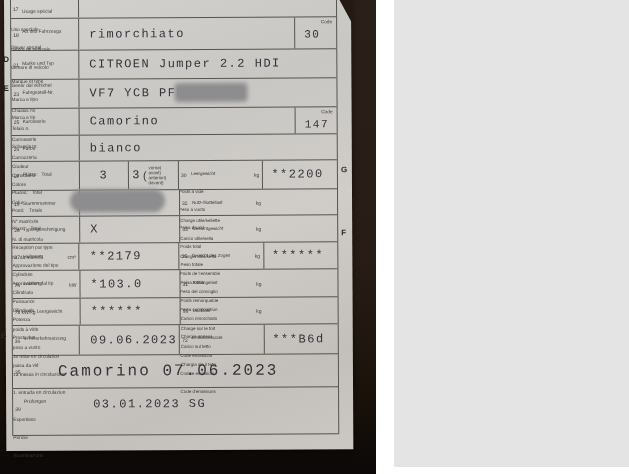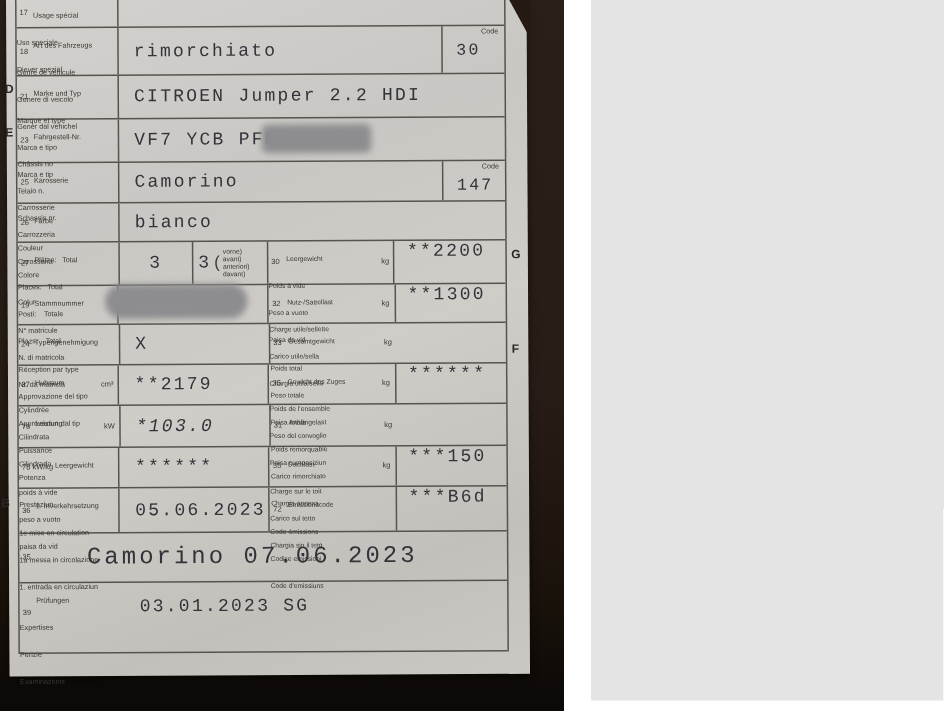--- a/index.html
+++ b/index.html
@@ -28,21 +28,21 @@
     border-left:1px solid #56544f;border-right:1px solid #56544f;
     display:flex;flex-direction:column;box-sizing:border-box;
   }
   .row{position:relative;display:flex;border-bottom:1px solid #56544f;box-sizing:border-box;}
   .c{box-sizing:border-box;position:relative;}
   .lc{width:67px;}
   .vc{flex:1;border-left:1px solid #56544f;display:flex;align-items:center;padding-left:10px;}
   .vnb{flex:1;display:flex;align-items:flex-start;padding-top:9px;padding-left:13px;}
   .cc{width:42px;border-left:1px solid #56544f;}
   .mc{width:85px;border-left:1px solid #56544f;}
-  .rc{width:75px;border-left:1px solid #56544f;display:flex;padding-left:8px;}
+  .rc{width:75px;border-left:1px solid #56544f;display:flex;align-items:center;padding-left:8px;}
   .s1{width:50px;border-left:1px solid #56544f;display:flex;align-items:center;justify-content:center;}
   .s2{width:50px;border-left:1px solid #56544f;display:flex;align-items:center;gap:2px;padding-left:3px;}
   .vfull{flex:1;display:flex;align-items:center;padding-left:45px;}
 
   .num{position:absolute;left:2px;top:50%;transform:translateY(-50%);font-size:5px;color:#3a3834;white-space:pre;}
   .lbl{margin-left:11px;padding-top:2px;font-size:4.8px;line-height:5.4px;color:#3a3834;white-space:pre;}
   .lbl.rt{margin-left:24px;}
   .lunit{position:absolute;right:3px;top:50%;transform:translateY(-50%);font-size:5px;color:#3a3834;}
   .mnum{position:absolute;left:2px;top:50%;transform:translateY(-50%);font-size:5px;color:#3a3834;}
   .mlbl{margin-left:12px;padding-top:2px;font-size:4.5px;line-height:5px;color:#3a3834;white-space:pre;}
@@ -201,23 +201,20 @@
         </div>
         <div class="c vc" style="width:100px;flex:none;"></div>
         <div class="c mc">
           <span class="mnum">32</span>
           <span class="mlbl">Nutz-/Sattellast
 Charge utile/sellette
 Carico utile/sella
 Chargia utila/sella</span>
           <span class="munit">kg</span>
         </div>
-        <div class="c rc">
-            <span class="tw">**1300</span>
-          </div>
         <span class="redact" style="left:58px;top:-1px;width:95px;height:23px;border-radius:12px;"></span>
       </div>
 
       <div class="row" style="height:27px;">
         <div class="c lc">
           <span class="num">24</span>
           <span class="lbl">Typengenehmigung
 Réception par type
 Approvazione del tipo
 Approvaziun dal tip</span>
@@ -262,21 +259,21 @@
 
       <div class="row" style="height:28px;">
         <div class="c lc">
           <span class="num">76</span>
           <span class="lbl">Leistung
 Puissance
 Potenza
 Prestaziun</span>
           <span class="lunit">kW</span>
         </div>
-        <div class="c vc" style="width:100px;flex:none;font-style:italic;">
+        <div class="c vc" style="width:100px;flex:none;">
             <span class="tw">*103.0</span>
           </div>
         <div class="c mc">
           <span class="mnum">31</span>
           <span class="mlbl">Anhängelast
 Poids remorquable
 Carico rimorchiato
 Chargia annexa</span>
           <span class="munit">kg</span>
         </div>
@@ -294,35 +291,32 @@
             <span class="tw">******</span>
           </div>
         <div class="c mc">
           <span class="mnum">55</span>
           <span class="mlbl">Dachlast
 Charge sur le toit
 Carico sul tetto
 Chargia sin il tetg</span>
           <span class="munit">kg</span>
         </div>
-        <div class="c rc">
-            <span class="tw">***150</span>
-          </div>
       </div>
 
       <div class="row" style="height:30px;">
         <div class="c lc">
           <span class="num">36</span>
           <span class="lbl">1. Inverkehrsetzung
 1e mise en circulation
 1a messa in circolazione
 1. entrada en circulaziun</span>
         </div>
         <div class="c vc" style="width:100px;flex:none;">
-            <span class="tw">05.06.2023</span>
+            <span class="tw">09.06.2023</span>
           </div>
         <div class="c mc">
           <span class="mnum">72</span>
           <span class="mlbl">Emissionscode
 Code émissions
 Codice emissioni
 Code d'emissiuns</span>
         </div>
         <div class="c rc">
             <span class="tw">***B6d</span>

